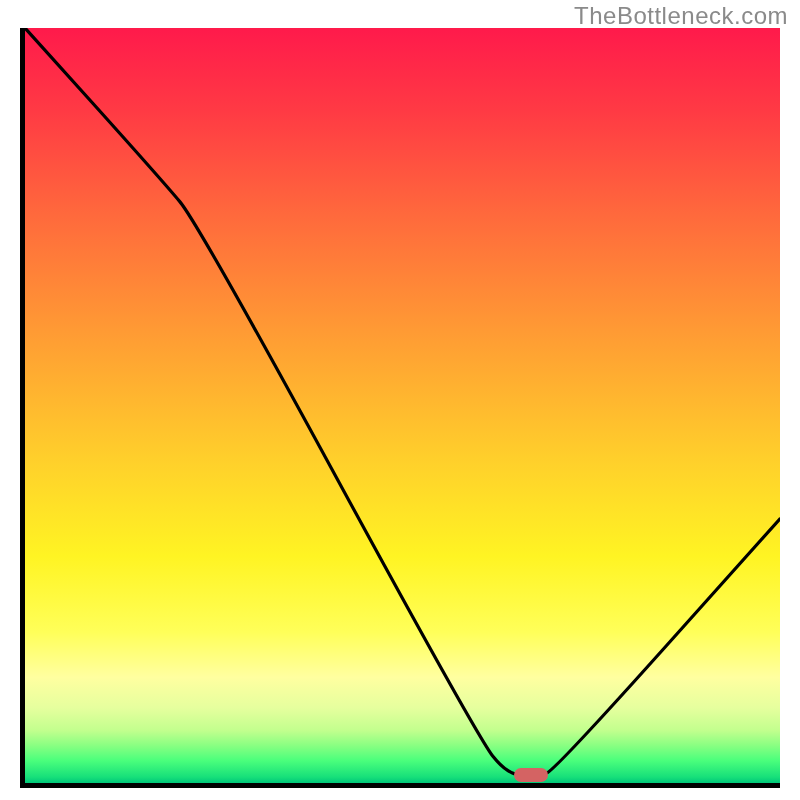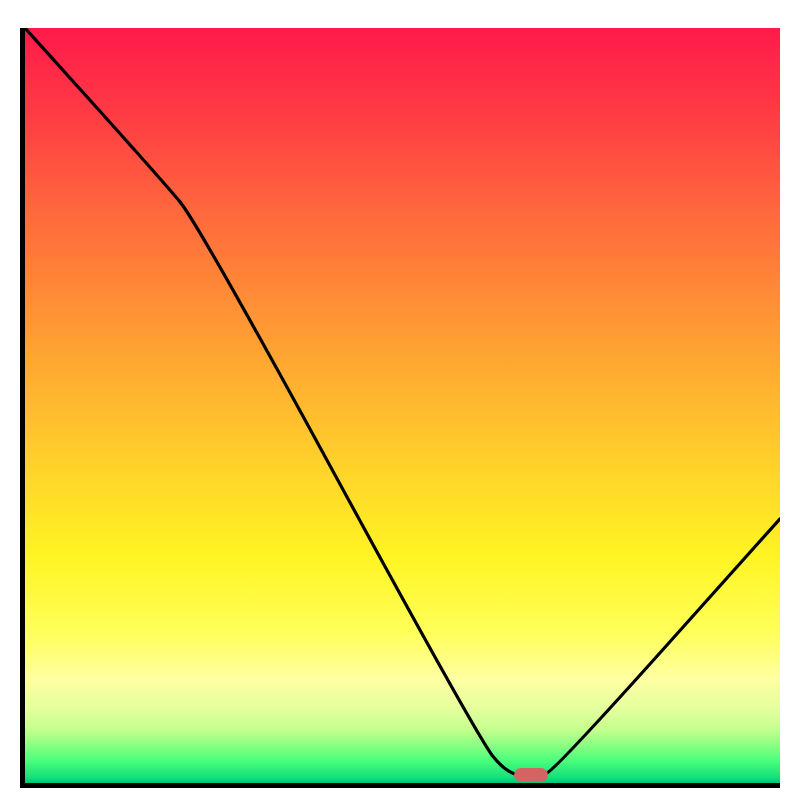--- a/index.html
+++ b/index.html
@@ -72,20 +72,21 @@
     height: 14px;
     border-radius: 7px;
     background: #d46363;
     transform: translate(-50%, -50%);
   }
 </style>
 </head>
 <body>
 
 <div class="frame">
+  <div class="watermark">TheBottleneck.com</div>
 
   <div class="plot">
     <div class="gradient"></div>
 
     <svg class="curve" viewBox="0 0 755 755" preserveAspectRatio="none">
       <path id="curve-path" fill="none" stroke="#000000" stroke-width="3.2" stroke-linecap="round" stroke-linejoin="round" d="M 0.0 0.0 Q 0.0 0.0 68.0 75.5 Q 135.9 151.0 154.8 173.6 Q 173.7 196.3 313.3 453.0 Q 453.0 709.7 468.1 728.6 Q 483.2 747.5 498.3 747.5 Q 513.4 747.5 521.0 745.6 Q 528.5 743.7 641.8 617.2 T 755.0 490.8"></path>
     </svg>
 
     <div class="marker" id="marker" style="left: 505.85px; top: 747.45px;"></div>
   </div>

